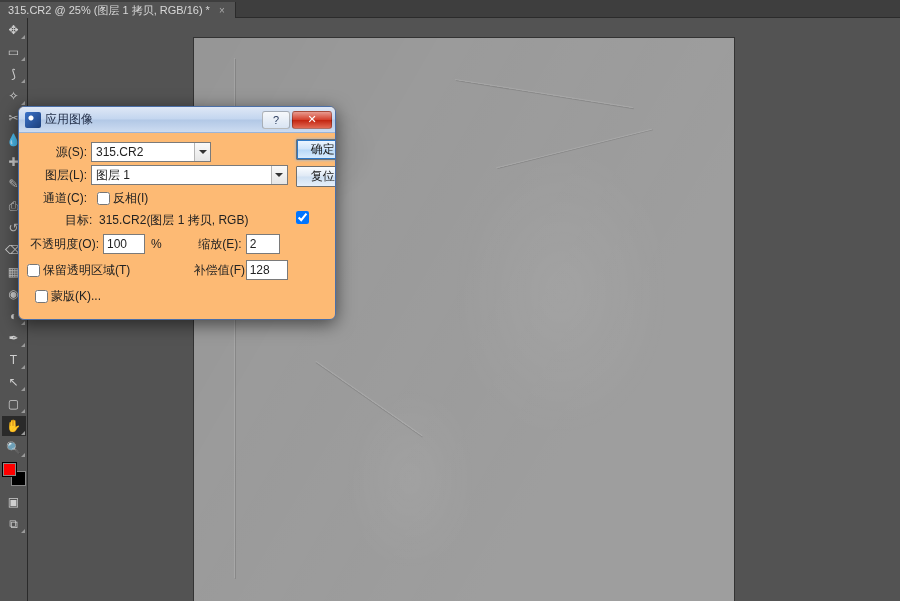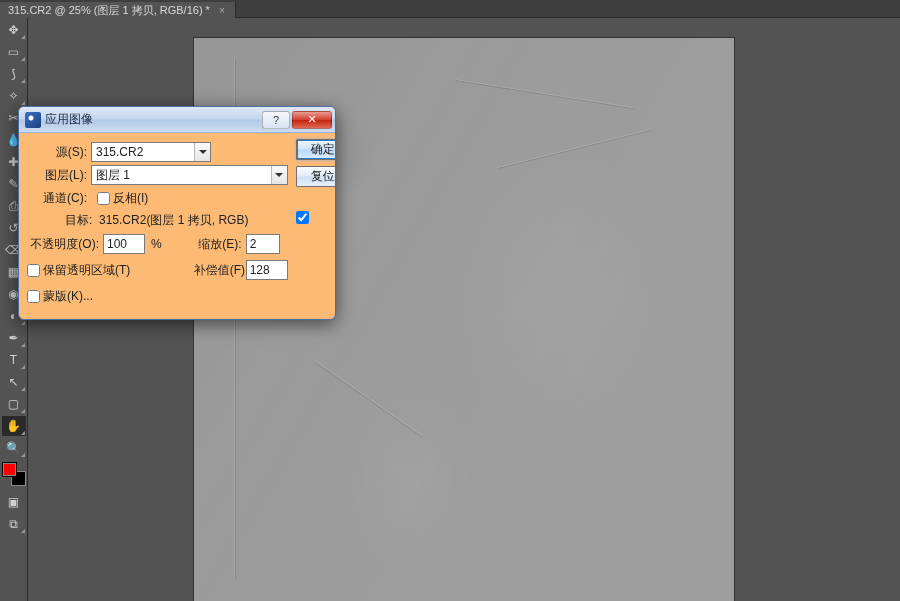--- a/index.html
+++ b/index.html
@@ -172,21 +172,21 @@
             <div class="lab">不透明度(O):</div>
             <div class="num">
                   <span>100</span>
                 </div>
             <span style="margin-left:6px">%</span>
           </div>
           <label class="row chk" style="margin-left:0">
             <input type="checkbox" style="">
             <span>保留透明区域(T)</span>
           </label>
-          <label class="row chk" style="margin-left:0">
+          <label class="row chk" style="margin-left:8px">
             <input type="checkbox" style="">
             <span>蒙版(K)...</span>
           </label>
         </div>
         <div class="colB">
           <div class="row">
             <div class="lab short">缩放(E):</div>
             <div class="num" style="width:34px">
                   <span>2</span>
                 </div>

